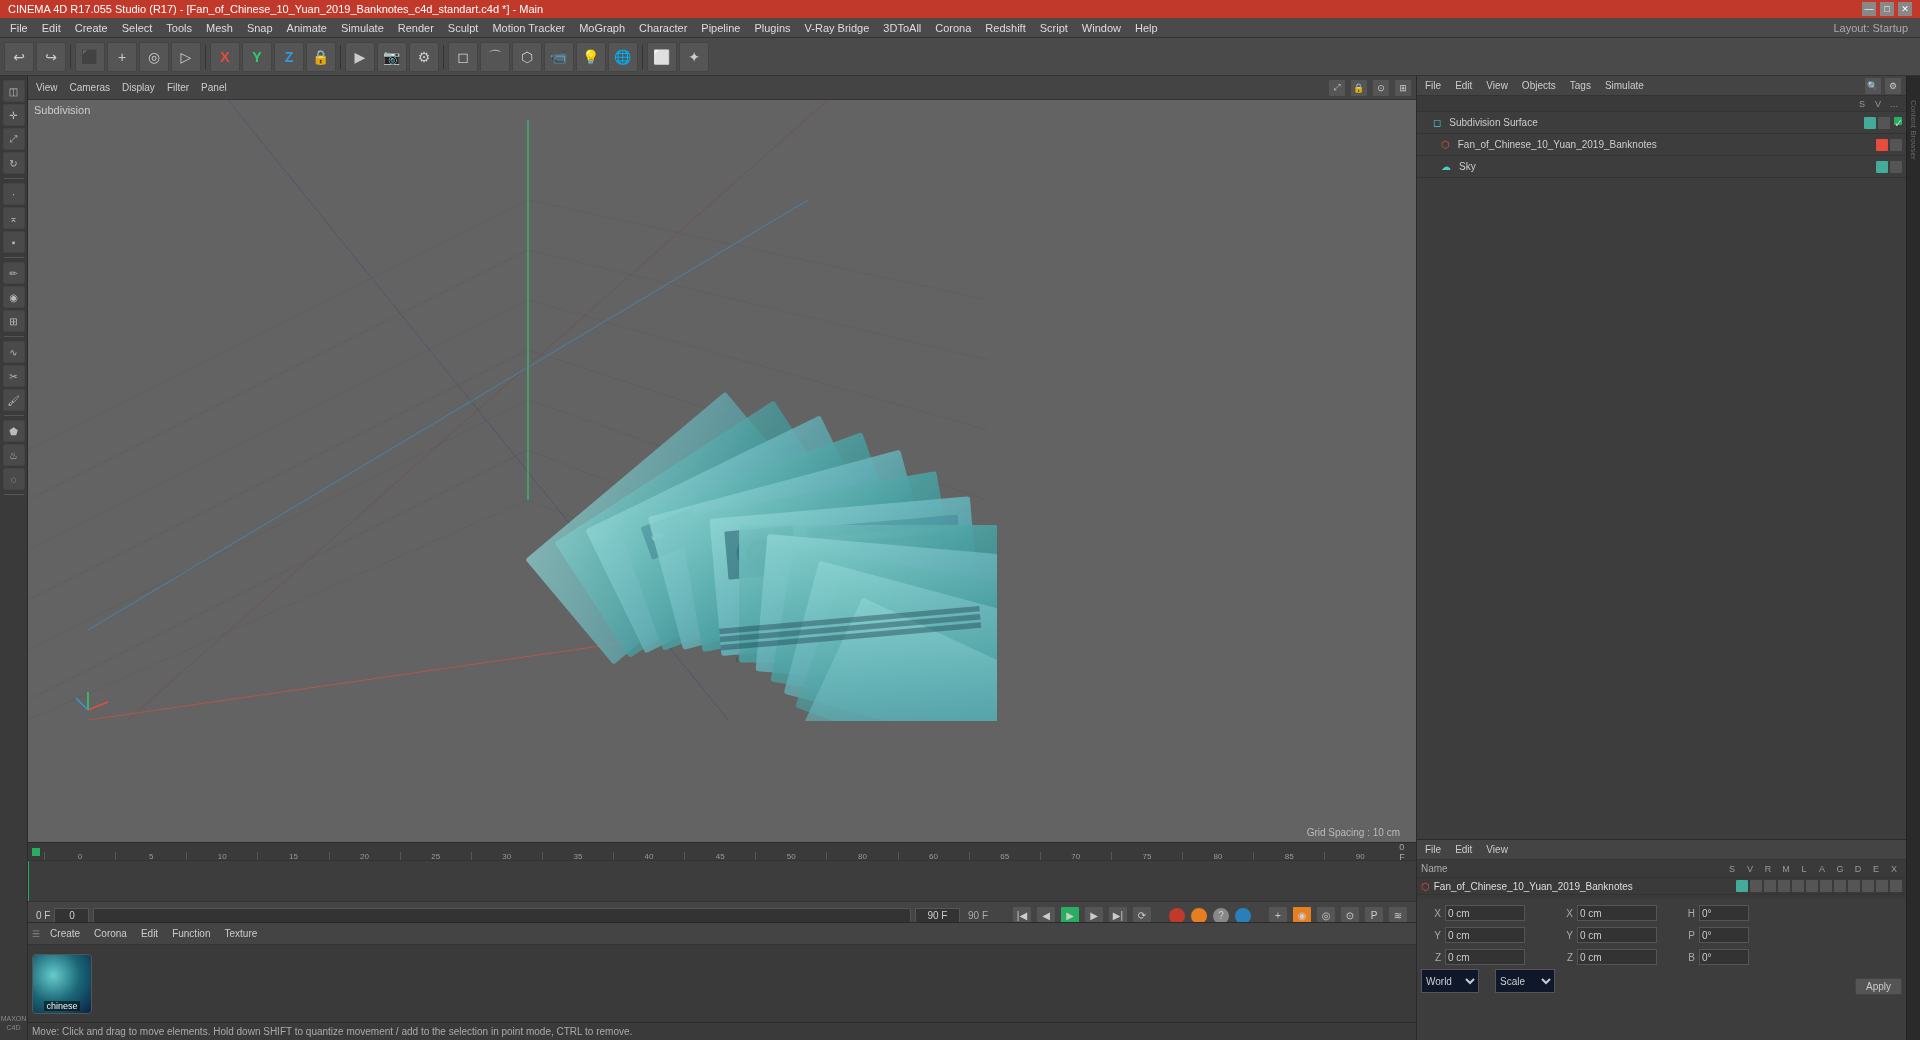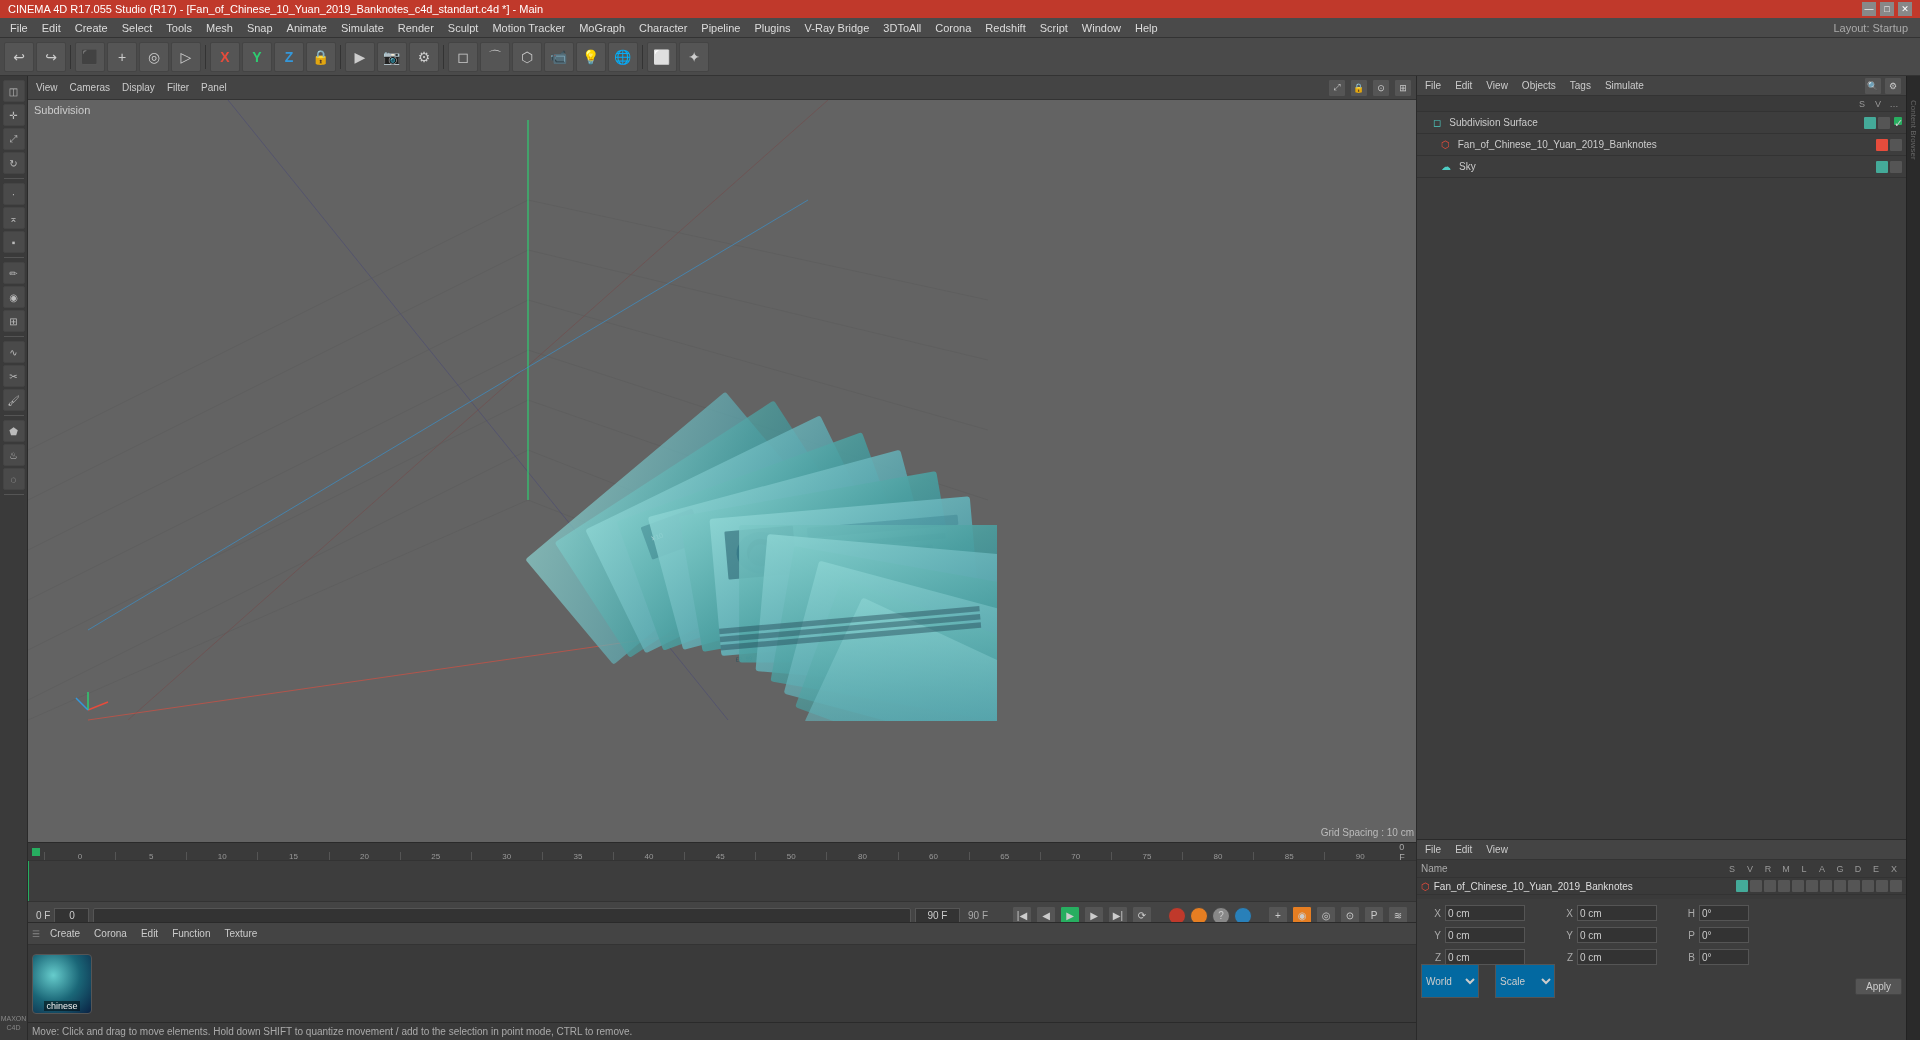--- a/index.html
+++ b/index.html
@@ -177,21 +177,21 @@
       position: absolute;
       top: 4px;
       left: 6px;
       color: #ccc;
       font-size: 11px;
       z-index: 10;
     }
     #grid-spacing-label {
       position: absolute;
       bottom: 4px;
-      right: 2px;
+      right: 16px;
       color: #bbb;
       font-size: 10px;
     }
 
     
     #grid-svg {
       position: absolute;
       top: 0; left: 0;
       width: 100%; height: 100%;
     }
@@ -459,25 +459,25 @@
       background: #555;
       border: 1px solid #444;
       color: #ccc;
       font-size: 10px;
       padding: 2px 10px;
       cursor: pointer;
       border-radius: 2px;
       margin-top: 11px;
     }
     .world-select {
-      background: #0369a1;
+      background: #0f172a;
       border: 1px solid #555;
       color: #ccc;
       font-size: 10px;
-      height: 34px;
+      height: 24px;
     }
 
     
     .ruler-ticks {
       display: flex;
       align-items: flex-end;
       height: 100%;
       width: 100%;
       overflow: hidden;
     }

